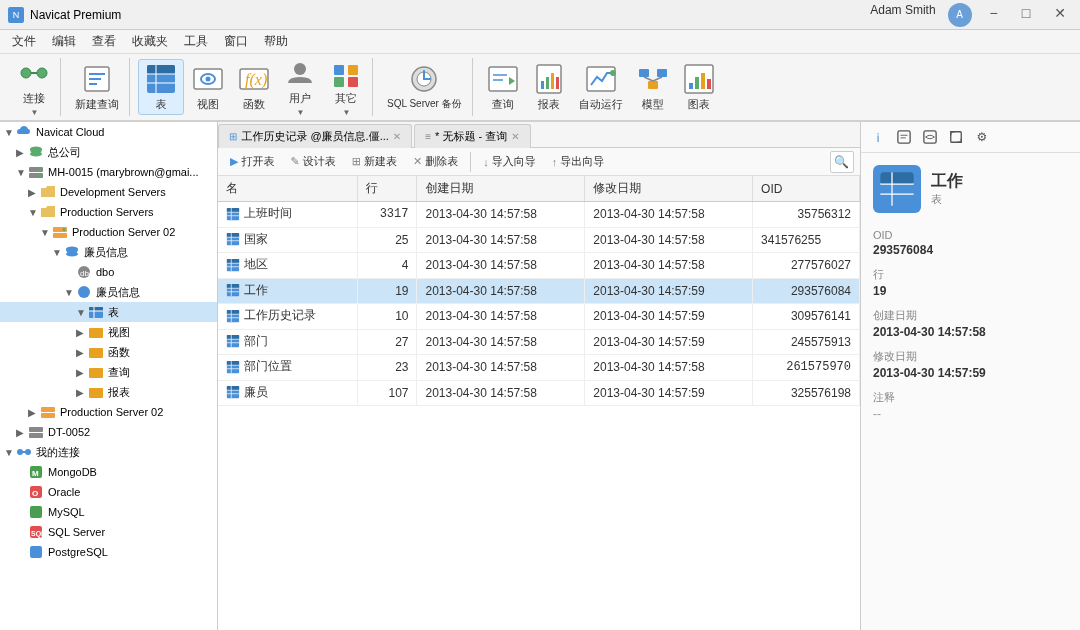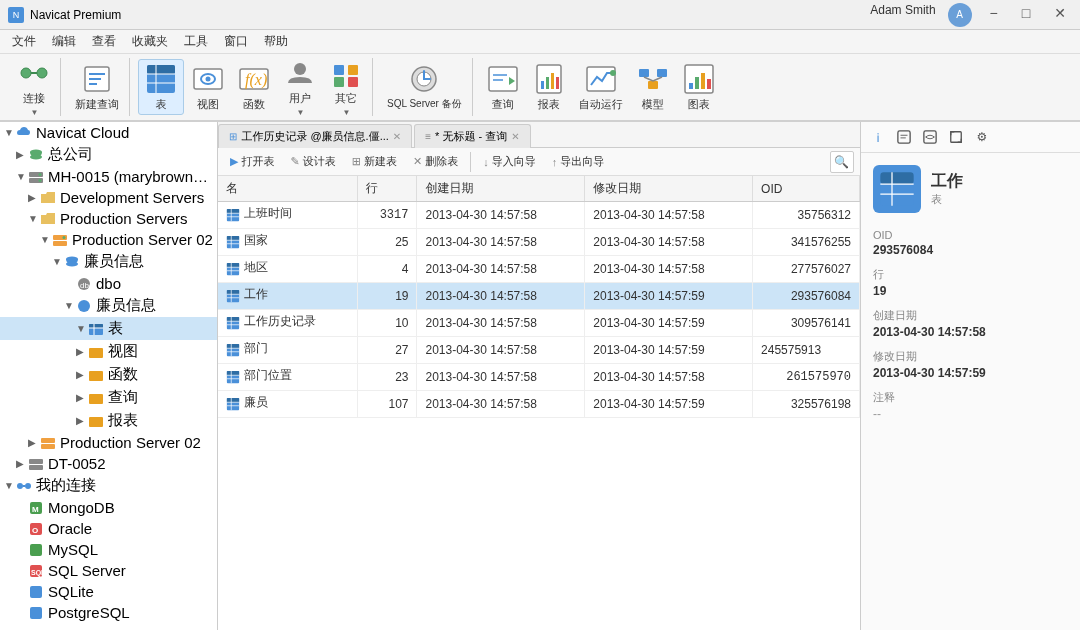--- a/index.html
+++ b/index.html
@@ -29,21 +29,21 @@
 
     
     .main-layout { display: flex; height: calc(630px - 30px - 24px - 68px); }
 
     
     .sidebar { width: 218px; background: white; border-right: 1px solid #ccc; overflow-y: auto; overflow-x: hidden; flex-shrink: 0; }
     .sidebar-item { display: flex; align-items: center; padding: 2px 4px; cursor: pointer; white-space: nowrap; overflow: hidden; }
     .sidebar-item.selected { background: #cce4f7; }
     .sidebar-item .arrow { width: 12px; font-size: 10px; color: #666; flex-shrink: 0; }
     .sidebar-item .icon { width: 16px; height: 16px; margin-right: 4px; flex-shrink: 0; display: flex; align-items: center; justify-content: center; }
-    .sidebar-item .label { font-size: 15px; overflow: hidden; text-overflow: ellipsis; }
+    .sidebar-item .label { font-size: 11px; overflow: hidden; text-overflow: ellipsis; }
     .indent1 { padding-left: 16px; }
     .indent2 { padding-left: 28px; }
     .indent3 { padding-left: 40px; }
     .indent4 { padding-left: 52px; }
     .indent5 { padding-left: 64px; }
     .indent6 { padding-left: 76px; }
 
     
     .content-area { flex: 1; display: flex; flex-direction: column; background: white; overflow: hidden; }
 
@@ -57,21 +57,21 @@
     .action-btn { display: flex; align-items: center; gap: 3px; padding: 2px 6px; cursor: pointer; font-size: 11px; color: #333; border-radius: 2px; }
     .search-btn { margin-left: auto; width: 24px; height: 22px; display: flex; align-items: center; justify-content: center; border: 1px solid #ccc; border-radius: 2px; cursor: pointer; background: white; }
 
     
     .table-container { flex: 1; overflow-y: auto; overflow-x: hidden; }
     table { width: 100%; border-collapse: collapse; font-size: 12px; }
     thead tr { background: #f5f5f5; position: sticky; top: 0; z-index: 1; }
     th { padding: 4px 8px; border-bottom: 1px solid #ccc; border-right: 1px solid #ddd; text-align: left; font-weight: normal; color: #333; white-space: nowrap; }
     td { padding: 3px 8px; border-bottom: 1px solid #eee; border-right: 1px solid #eee; color: #333; white-space: nowrap; }
     tr.selected td { background: #cce4f7; }
-    .table-icon { display: inline-flex; align-items: flex-end; gap: 4px; }
+    .table-icon { display: inline-flex; align-items: center; gap: 4px; }
 
     
     .right-panel { width: 220px; background: #fafafa; border-left: 1px solid #ccc; display: flex; flex-direction: column; overflow-y: auto; }
     .right-panel-toolbar { display: flex; align-items: center; padding: 4px 6px; border-bottom: 1px solid #ddd; gap: 4px; }
     .rp-btn { width: 22px; height: 22px; display: flex; align-items: center; justify-content: center; cursor: pointer; border-radius: 2px; color: #555; }
     .rp-btn.active { color: #4a90d9; }
     .right-panel-content { padding: 12px; }
     .rp-object-header { display: flex; align-items: center; gap: 10px; margin-bottom: 16px; }
     .rp-object-icon { width: 48px; height: 48px; background: #4a90d9; border-radius: 6px; display: flex; align-items: center; justify-content: center; }
     .rp-object-title { font-size: 16px; font-weight: bold; color: #333; }
@@ -499,29 +499,20 @@
       <span class="arrow" style="visibility:hidden">▶</span>
       <span class="icon">
         <svg viewBox="0 0 16 16" width="16" height="16">
             <rect x="2" y="2" width="12" height="12" rx="2" fill="#e05050"></rect>
             <text x="3" y="12" font-size="7" fill="white" font-weight="bold">SQL</text>
           </svg>
       </span>
       <span class="label">SQL Server</span>
     </div>
 
-    <div class="sidebar-item indent1">
-      <span class="arrow" style="visibility:hidden">▶</span>
-      <span class="icon">
-        <svg viewBox="0 0 16 16" width="16" height="16">
-            <rect x="2" y="2" width="12" height="12" rx="2" fill="#4a90d9"></rect>
-          </svg>
-      </span>
-      <span class="label">SQLite</span>
-    </div>
 
     <div class="sidebar-item indent1">
       <span class="arrow" style="visibility:hidden">▶</span>
       <span class="icon">
         <svg viewBox="0 0 16 16" width="16" height="16">
             <rect x="2" y="2" width="12" height="12" rx="2" fill="#4a90d9"></rect>
           </svg>
       </span>
       <span class="label">PostgreSQL</span>
     </div>
@@ -614,21 +605,21 @@
           <line x1="1" y1="6" x2="15" y2="6" stroke="white" stroke-width="0.8"></line>
           <line x1="6" y1="1" x2="6" y2="15" stroke="white" stroke-width="0.8"></line>
           <line x1="1" y1="10" x2="15" y2="10" stroke="white" stroke-width="0.8"></line>
         </svg>
         国家
       </span>
     </td>
     <td style="text-align:right;">25</td>
     <td>2013-04-30 14:57:58</td>
     <td>2013-04-30 14:57:58</td>
-    <td style="text-align:right;">341576255</td>
+    <td style="text-align:left;">341576255</td>
   </tr>
             <tr>
     <td>
       <span class="table-icon">
         <svg viewBox="0 0 16 16" width="14" height="14">
           <rect x="1" y="1" width="14" height="14" rx="1" fill="#4a90d9"></rect>
           <rect x="1" y="1" width="14" height="5" rx="1" fill="#2e6da4"></rect>
           <line x1="1" y1="6" x2="15" y2="6" stroke="white" stroke-width="0.8"></line>
           <line x1="6" y1="1" x2="6" y2="15" stroke="white" stroke-width="0.8"></line>
           <line x1="1" y1="10" x2="15" y2="10" stroke="white" stroke-width="0.8"></line>
@@ -686,21 +677,21 @@
           <line x1="1" y1="6" x2="15" y2="6" stroke="white" stroke-width="0.8"></line>
           <line x1="6" y1="1" x2="6" y2="15" stroke="white" stroke-width="0.8"></line>
           <line x1="1" y1="10" x2="15" y2="10" stroke="white" stroke-width="0.8"></line>
         </svg>
         部门
       </span>
     </td>
     <td style="text-align:right;">27</td>
     <td>2013-04-30 14:57:58</td>
     <td>2013-04-30 14:57:59</td>
-    <td style="text-align:left;margin-top:23px;">245575913</td>
+    <td style="text-align:right;margin-top:23px;">245575913</td>
   </tr>
             <tr>
     <td>
       <span class="table-icon">
         <svg viewBox="0 0 16 16" width="14" height="14">
           <rect x="1" y="1" width="14" height="14" rx="1" fill="#4a90d9"></rect>
           <rect x="1" y="1" width="14" height="5" rx="1" fill="#2e6da4"></rect>
           <line x1="1" y1="6" x2="15" y2="6" stroke="white" stroke-width="0.8"></line>
           <line x1="6" y1="1" x2="6" y2="15" stroke="white" stroke-width="0.8"></line>
           <line x1="1" y1="10" x2="15" y2="10" stroke="white" stroke-width="0.8"></line>

